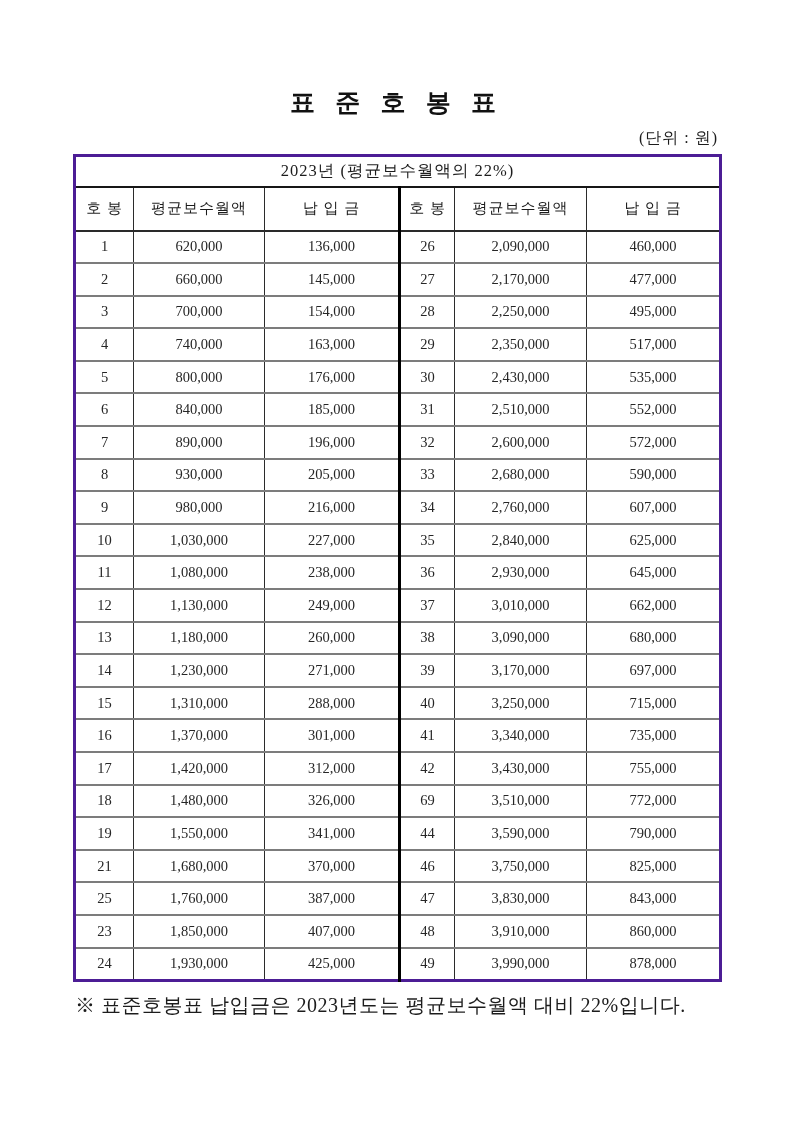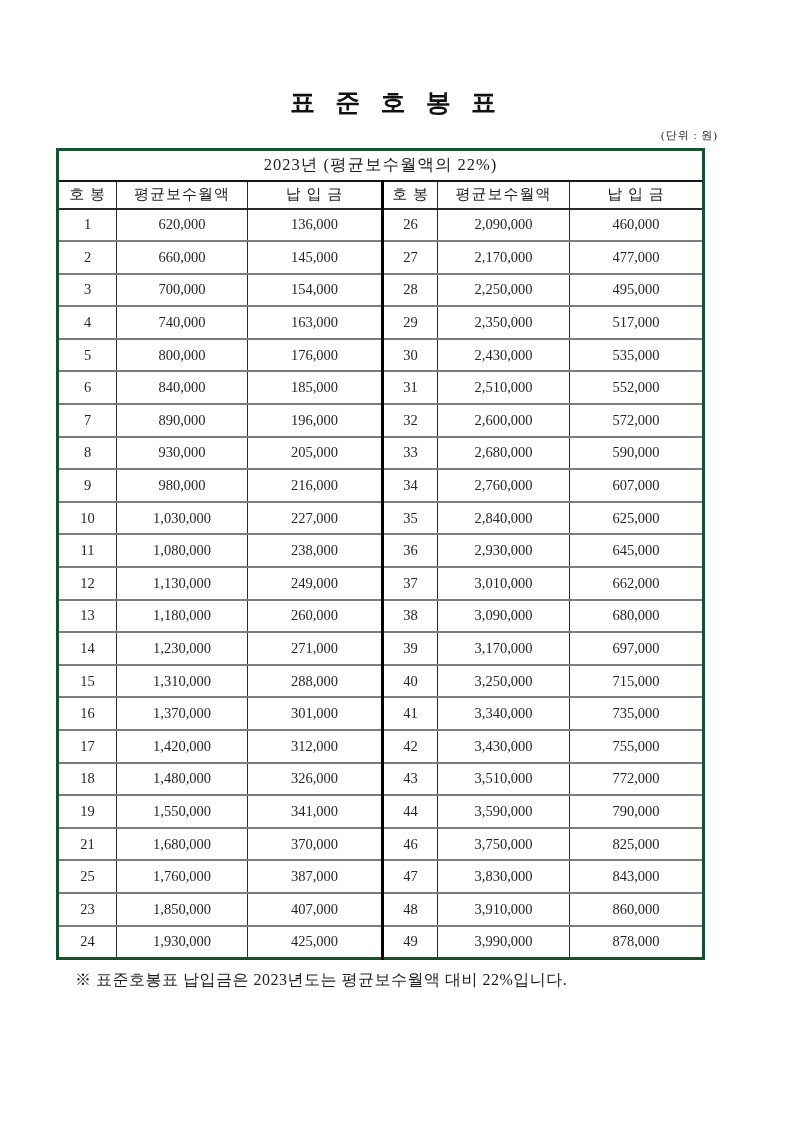--- a/index.html
+++ b/index.html
@@ -22,31 +22,31 @@
     font-size: 25px;
     font-weight: bold;
     letter-spacing: 7px;
     color: #111;
     line-height: 1.1;
   }
   .unit-note {
     margin-top: 11px;
     padding-right: 75px;
     text-align: right;
-    font-size: 11px;
+    font-size: 16px;
     letter-spacing: 1px;
     color: #1c1c1c;
   }
   table.salary-table {
-    margin-left: 56px;
+    margin-left: 73px;
     margin-top: 5px;
     width: 646px;
     border-collapse: collapse;
     table-layout: fixed;
-    border: 3px solid #14532d;
+    border: 3px solid #4c1d95;
   }
   col.c-grade-l  { width: 59px; }
   col.c-sal-l    { width: 131px; }
   col.c-pay-l    { width: 135px; }
   col.c-grade-r  { width: 55px; }
   col.c-sal-r    { width: 132px; }
   col.c-pay-r    { width: 134px; }
 
   .caption-row td {
     height: 29px;
@@ -58,21 +58,21 @@
     padding: 0;
   }
   .header-row th {
     height: 26px;
     text-align: center;
     vertical-align: middle;
     font-size: 15px;
     font-weight: normal;
     letter-spacing: 1px;
     border-bottom: 2px solid #2a2a2a;
-    padding: 0;
+    padding: 8px;
   }
   tbody td {
     height: 30.6px;
     text-align: center;
     vertical-align: middle;
     font-size: 14.5px;
     padding: 0;
     color: #262626;
   }
   tbody tr + tr td {
@@ -80,21 +80,21 @@
   }
   .vline {
     border-left: 1.5px solid #2b2b2b;
   }
   .divider {
     border-left: 3px solid #000;
   }
   .footnote {
     margin-top: 10px;
     margin-left: 75px;
-    font-size: 16px;
+    font-size: 20px;
     letter-spacing: 0.5px;
     color: #1c1c1c;
   }
 </style>
 </head>
 <body>
 
 <div class="page">
 
   <div class="doc-title">표 준 호 봉 표</div>
@@ -257,21 +257,21 @@
           <td class="vline">1,420,000</td>
           <td class="vline">312,000</td>
           <td class="divider">42</td>
           <td class="vline">3,430,000</td>
           <td class="vline">755,000</td>
         </tr>
         <tr>
           <td>18</td>
           <td class="vline">1,480,000</td>
           <td class="vline">326,000</td>
-          <td class="divider">43</td>
+          <td class="divider">69</td>
           <td class="vline">3,510,000</td>
           <td class="vline">772,000</td>
         </tr>
         <tr>
           <td>19</td>
           <td class="vline">1,550,000</td>
           <td class="vline">341,000</td>
           <td class="divider">44</td>
           <td class="vline">3,590,000</td>
           <td class="vline">790,000</td>

